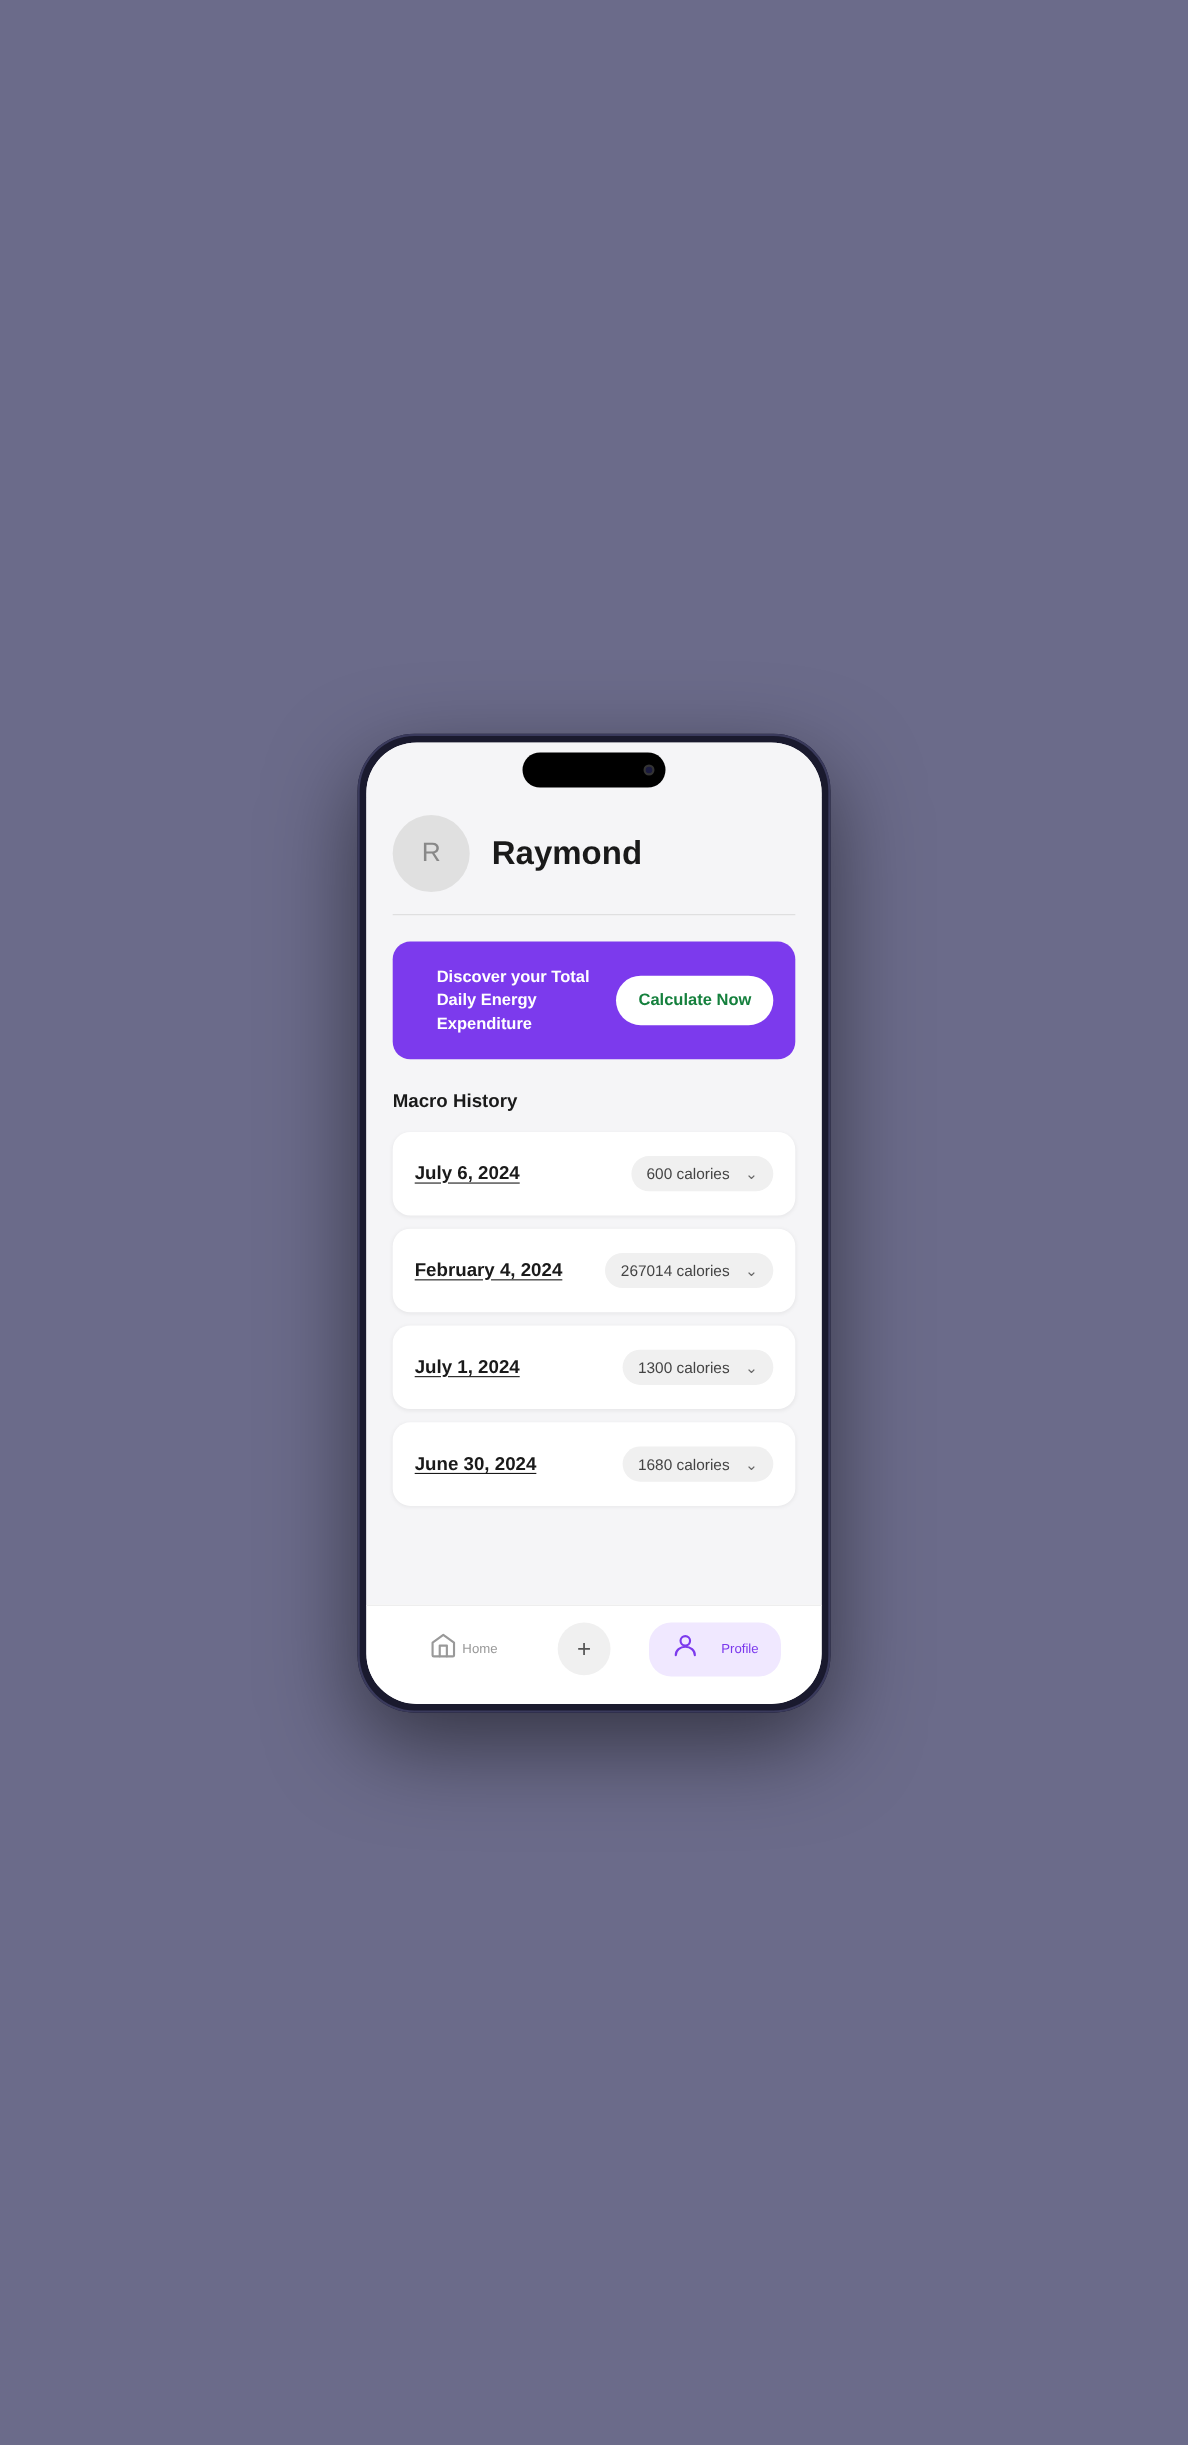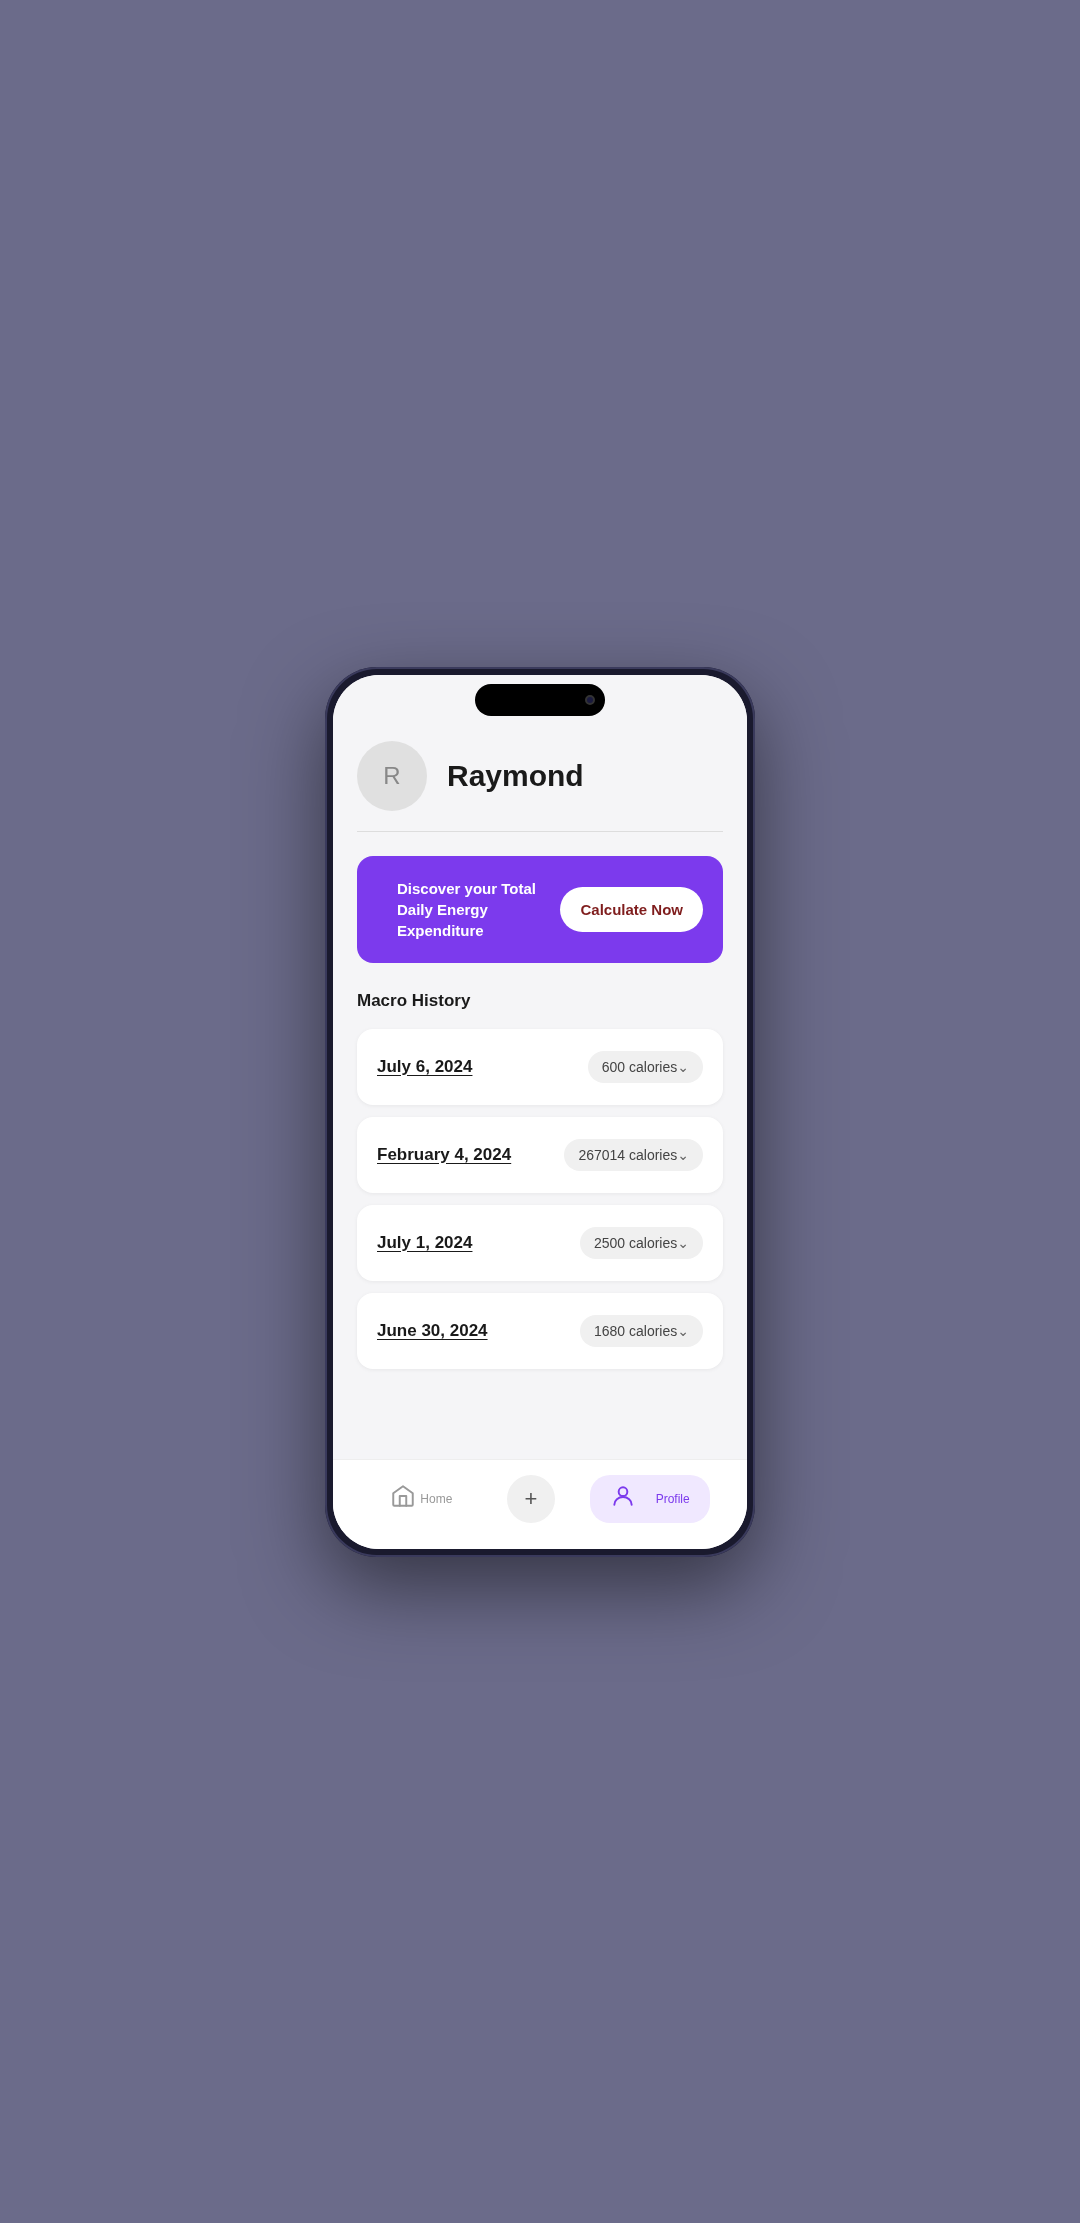--- a/index.html
+++ b/index.html
@@ -128,21 +128,21 @@
       color: white;
       font-size: 15px;
       font-weight: 700;
       max-width: 180px;
       line-height: 1.4;
       margin-left: 20px;
     }
 
     .calculate-btn {
       background: white;
-      color: #7f1d1d;
+      color: #15803d;
       border: none;
       border-radius: 24px;
       padding: 14px 20px;
       font-size: 15px;
       font-weight: 600;
       cursor: pointer;
       white-space: nowrap;
     }
 
     
@@ -173,21 +173,21 @@
       font-size: 17px;
       font-weight: 700;
       color: #1a1a1a;
       text-decoration: underline;
       text-underline-offset: 3px;
     }
 
     .calories-badge {
       display: flex;
       align-items: center;
-      gap: 0;
+      gap: 14px;
       background: #f0f0f0;
       border-radius: 24px;
       padding: 8px 14px;
     }
 
     .calories-text {
       font-size: 14px;
       color: #444;
     }
 
@@ -305,21 +305,21 @@
             <span class="history-date">February 4, 2024</span>
             <div class="calories-badge">
               <span class="calories-text">267014 calories</span>
               <span class="chevron-down">⌄</span>
             </div>
           </div>
 
           <div class="history-item">
             <span class="history-date">July 1, 2024</span>
             <div class="calories-badge">
-              <span class="calories-text">2500 calories</span>
+              <span class="calories-text">1300 calories</span>
               <span class="chevron-down">⌄</span>
             </div>
           </div>
 
           <div class="history-item">
             <span class="history-date">June 30, 2024</span>
             <div class="calories-badge">
               <span class="calories-text">1680 calories</span>
               <span class="chevron-down">⌄</span>
             </div>

